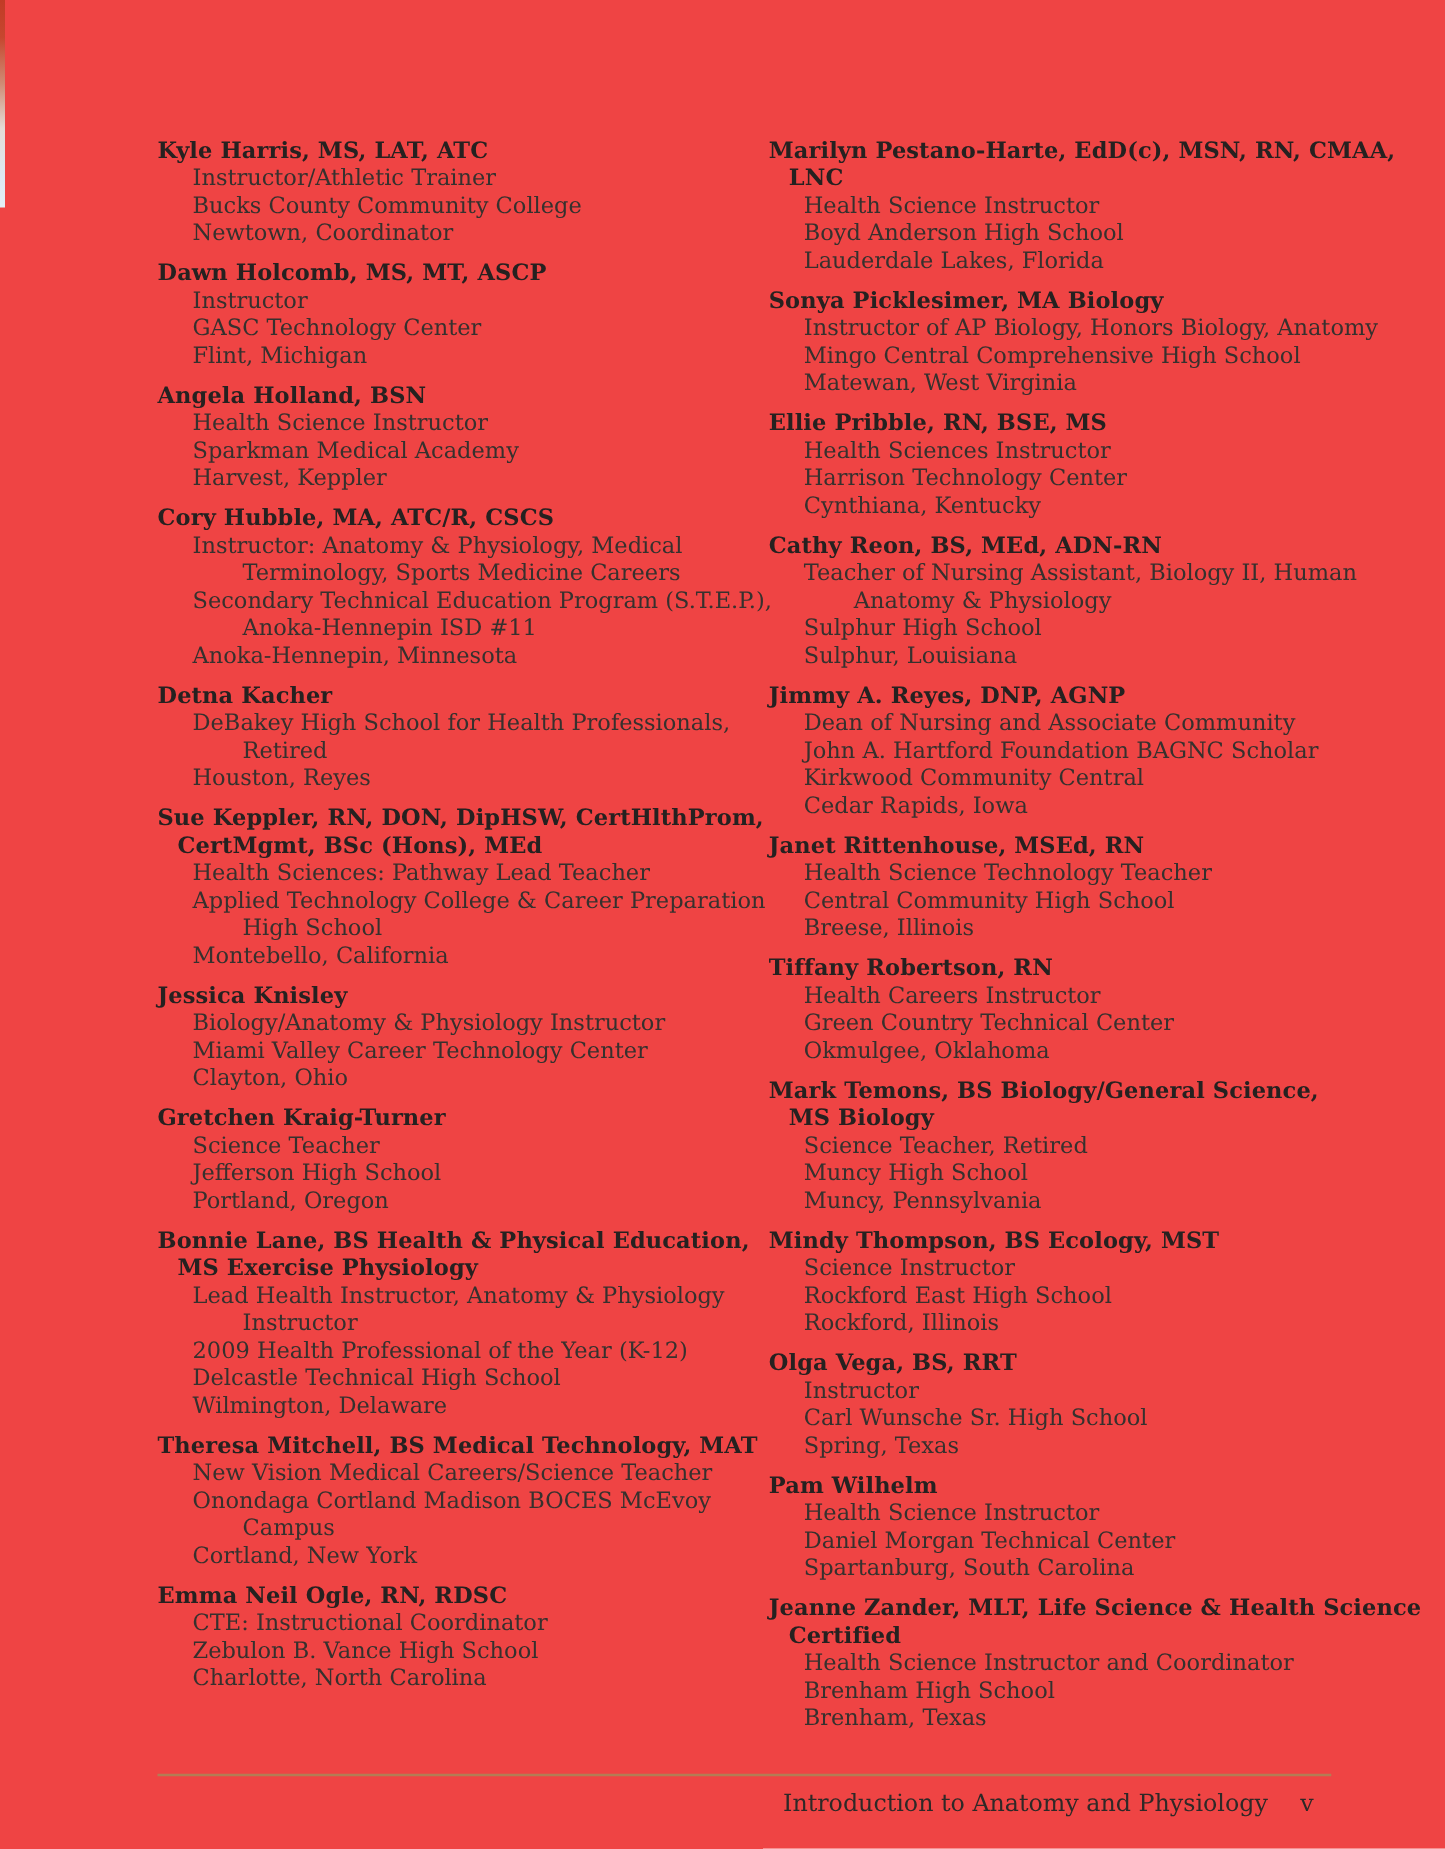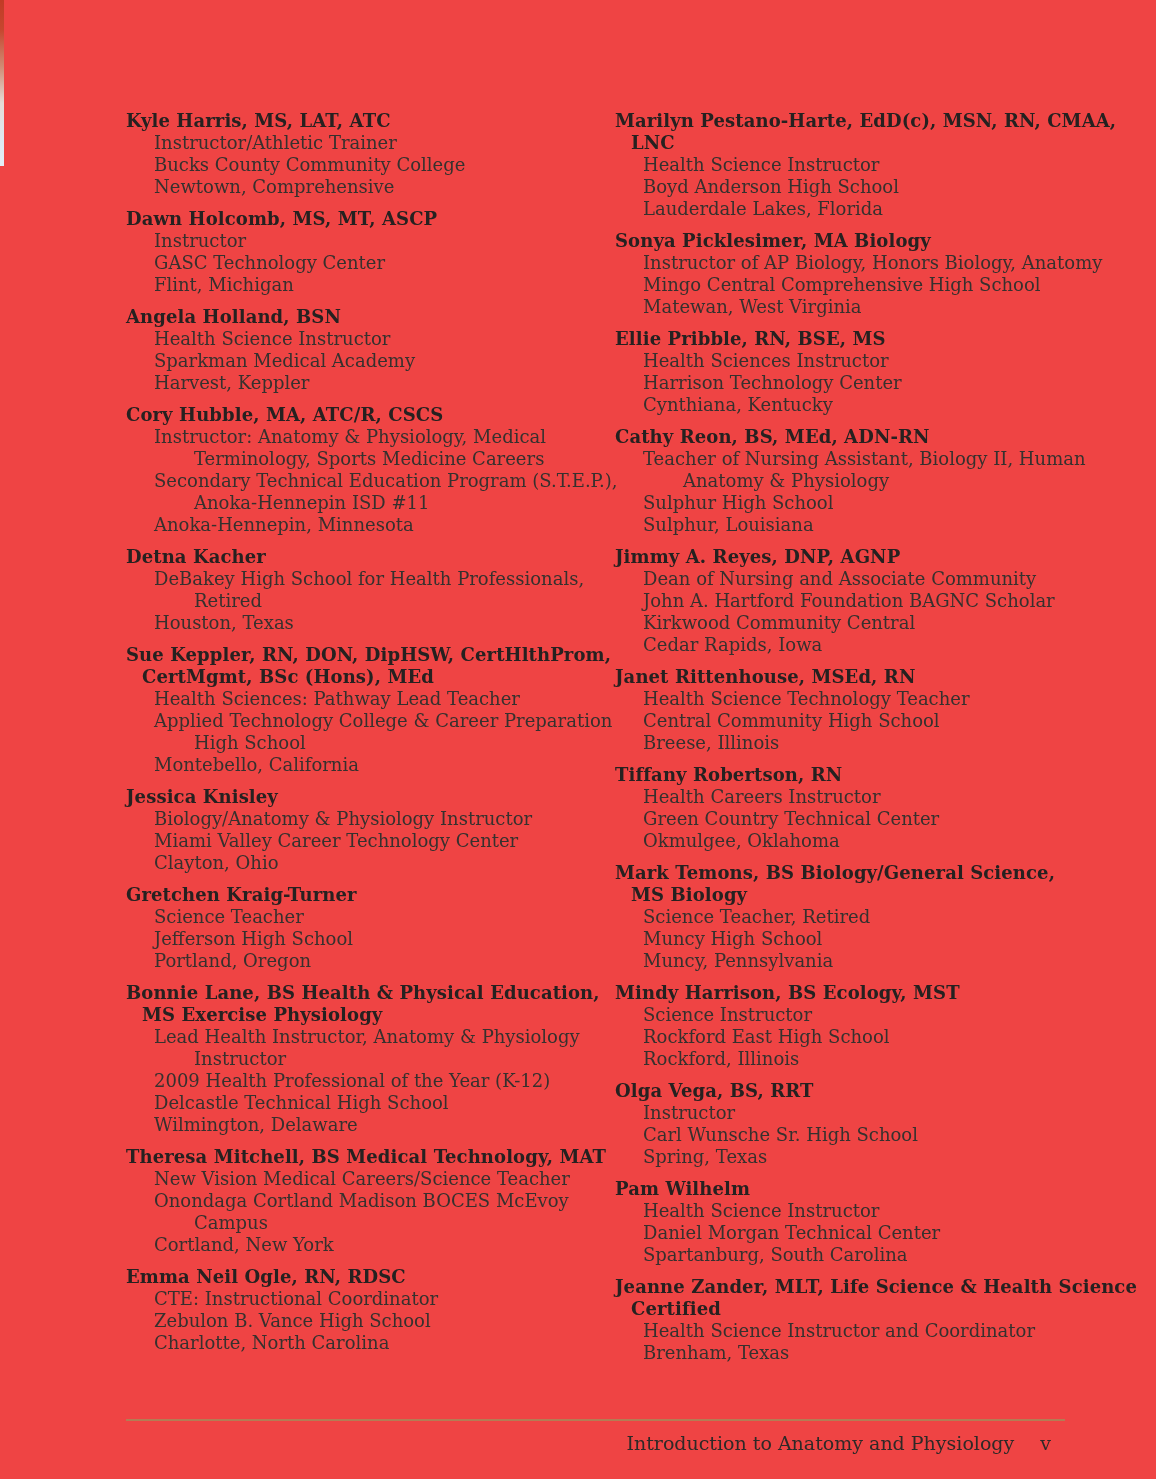--- a/index.html
+++ b/index.html
@@ -92,21 +92,21 @@
 <div class="page">
 
   <div class="edge-strip"></div>
 
   <div class="content">
     <div class="col">
         <div class="entry">
           <div class="name-line">Kyle Harris, MS, LAT, ATC</div>
           <div class="detail-line">Instructor/Athletic Trainer</div>
           <div class="detail-line">Bucks County Community College</div>
-          <div class="detail-line">Newtown, Comprehensive</div>
+          <div class="detail-line">Newtown, Coordinator</div>
         </div>
         <div class="entry">
           <div class="name-line">Dawn Holcomb, MS, MT, ASCP</div>
           <div class="detail-line">Instructor</div>
           <div class="detail-line">GASC Technology Center</div>
           <div class="detail-line">Flint, Michigan</div>
         </div>
         <div class="entry">
           <div class="name-line">Angela Holland, BSN</div>
           <div class="detail-line">Health Science Instructor</div>
@@ -118,21 +118,21 @@
           <div class="detail-line">Instructor: Anatomy &amp; Physiology, Medical</div>
           <div class="detail-line wrap">Terminology, Sports Medicine Careers</div>
           <div class="detail-line">Secondary Technical Education Program (S.T.E.P.),</div>
           <div class="detail-line wrap">Anoka-Hennepin ISD #11</div>
           <div class="detail-line">Anoka-Hennepin, Minnesota</div>
         </div>
         <div class="entry">
           <div class="name-line">Detna Kacher</div>
           <div class="detail-line">DeBakey High School for Health Professionals,</div>
           <div class="detail-line wrap">Retired</div>
-          <div class="detail-line">Houston, Texas</div>
+          <div class="detail-line">Houston, Reyes</div>
         </div>
         <div class="entry">
           <div class="name-line">Sue Keppler, RN, DON, DipHSW, CertHlthProm,</div>
           <div class="name-line cont">CertMgmt, BSc (Hons), MEd</div>
           <div class="detail-line">Health Sciences: Pathway Lead Teacher</div>
           <div class="detail-line">Applied Technology College &amp; Career Preparation</div>
           <div class="detail-line wrap">High School</div>
           <div class="detail-line">Montebello, California</div>
         </div>
         <div class="entry">
@@ -217,41 +217,42 @@
           <div class="detail-line">Okmulgee, Oklahoma</div>
         </div>
         <div class="entry">
           <div class="name-line">Mark Temons, BS Biology/General Science,</div>
           <div class="name-line cont">MS Biology</div>
           <div class="detail-line">Science Teacher, Retired</div>
           <div class="detail-line">Muncy High School</div>
           <div class="detail-line">Muncy, Pennsylvania</div>
         </div>
         <div class="entry">
-          <div class="name-line">Mindy Harrison, BS Ecology, MST</div>
+          <div class="name-line">Mindy Thompson, BS Ecology, MST</div>
           <div class="detail-line">Science Instructor</div>
           <div class="detail-line">Rockford East High School</div>
           <div class="detail-line">Rockford, Illinois</div>
         </div>
         <div class="entry">
           <div class="name-line">Olga Vega, BS, RRT</div>
           <div class="detail-line">Instructor</div>
           <div class="detail-line">Carl Wunsche Sr. High School</div>
           <div class="detail-line">Spring, Texas</div>
         </div>
         <div class="entry">
           <div class="name-line">Pam Wilhelm</div>
           <div class="detail-line">Health Science Instructor</div>
           <div class="detail-line">Daniel Morgan Technical Center</div>
           <div class="detail-line">Spartanburg, South Carolina</div>
         </div>
         <div class="entry">
           <div class="name-line">Jeanne Zander, MLT, Life Science &amp; Health Science</div>
           <div class="name-line cont">Certified</div>
           <div class="detail-line">Health Science Instructor and Coordinator</div>
+          <div class="detail-line">Brenham High School</div>
           <div class="detail-line">Brenham, Texas</div>
         </div>
       </div>
   </div>
 
   <div class="footer">
     <div class="footer-rule"></div>
     <div class="footer-text">
       <span>Introduction to Anatomy and Physiology</span>
       <span>v</span>

